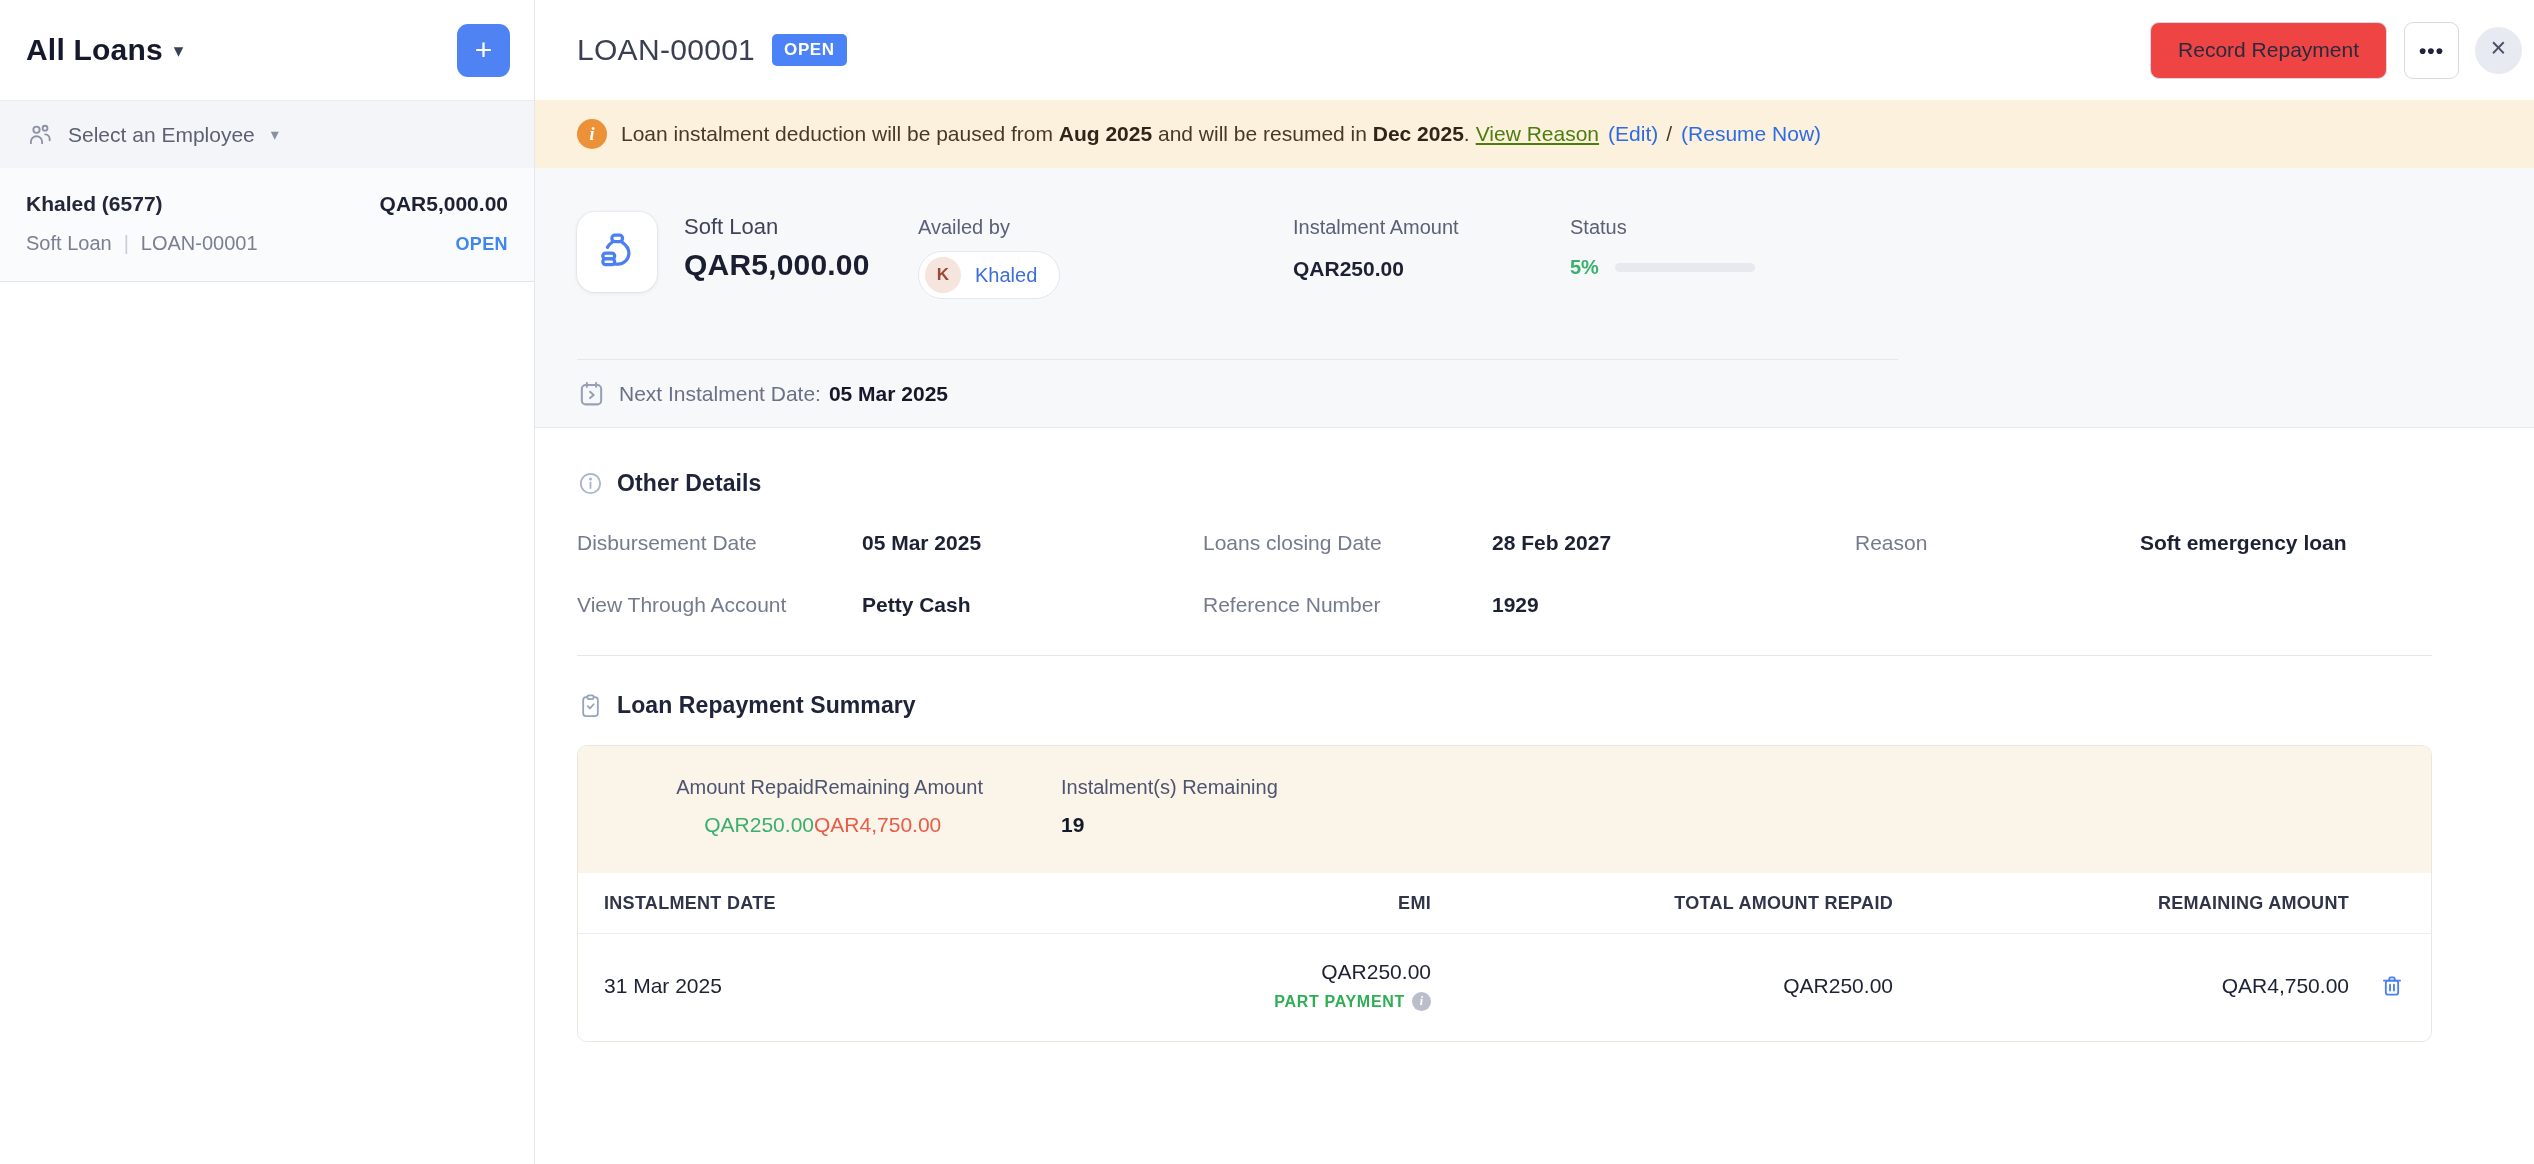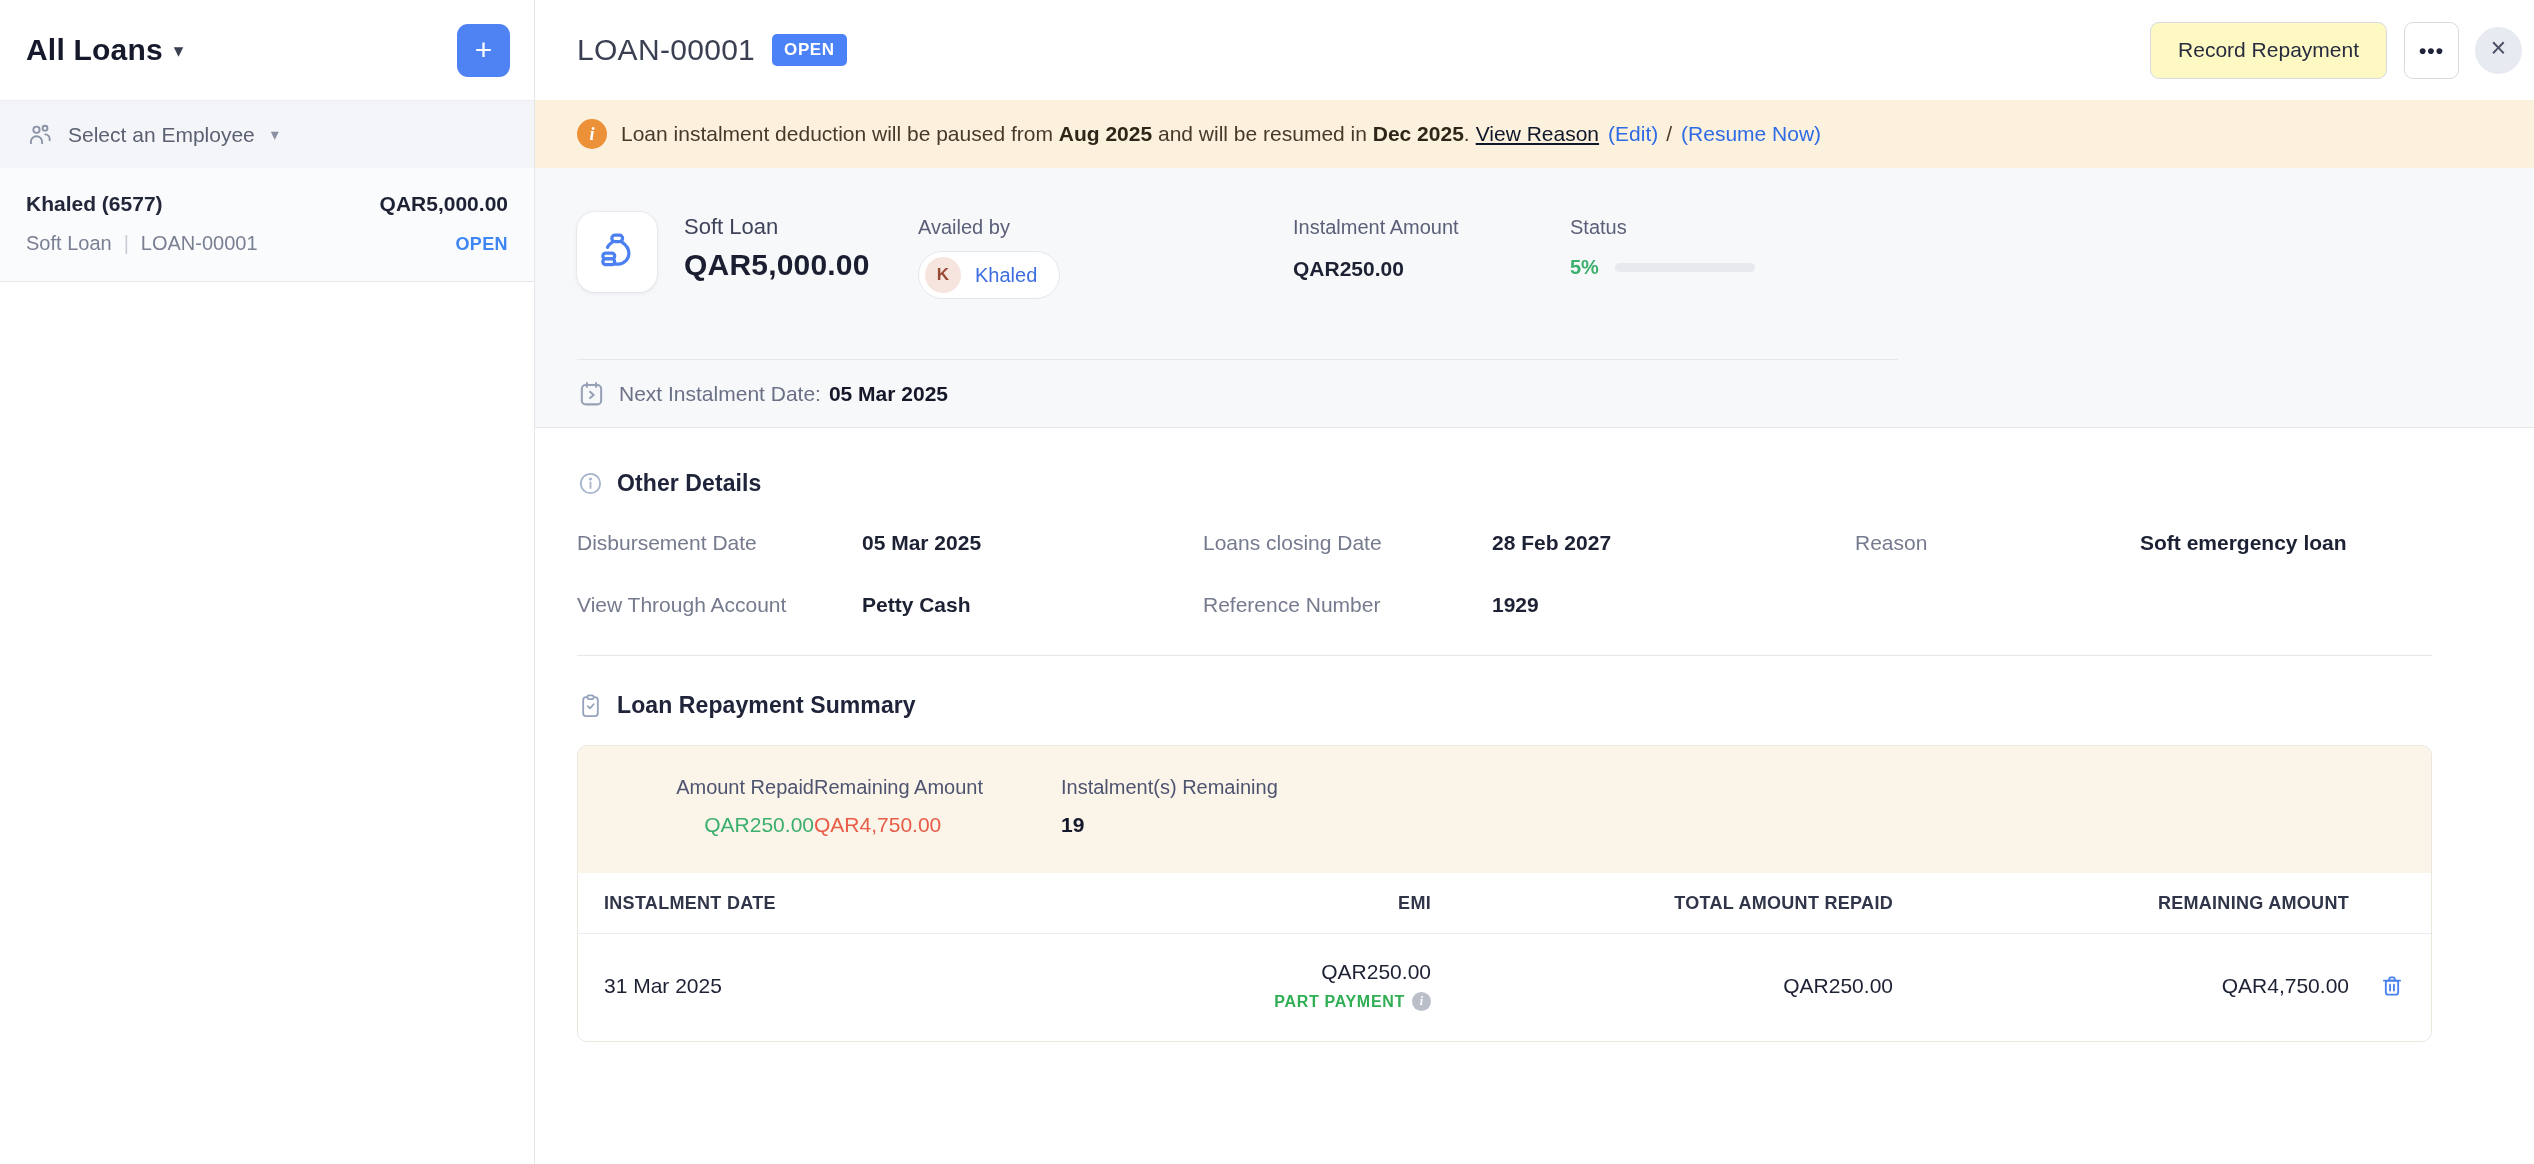--- a/index.html
+++ b/index.html
@@ -29,29 +29,29 @@
   .li-sub { font-size:20px; color:#7a8093; display:flex; align-items:center; }
   .li-sep { color:#c9cdd6; padding:0 12px; font-size:20px; }
   .li-status { font-size:18px; font-weight:600; color:#3f86f5; letter-spacing:.4px; }
 
   
   .main { flex:1; display:flex; flex-direction:column; background:#fff; min-width:0; }
   .main-header { height:100px; background:#fff; display:flex; align-items:center; padding:0 12px 0 42px; }
   .page-title { font-size:30px; font-weight:500; color:#3a3f52; letter-spacing:.3px; }
   .status-badge { background:#4c82f7; color:#fff; font-size:17px; font-weight:700; letter-spacing:.6px; border-radius:5px; padding:6px 12px; margin-left:17px; }
   .spacer { flex:1; }
-  .btn-outline { height:57px; background:#fef9c3; border:1px solid #d7dae1; border-radius:9px; font-family:inherit; font-size:21px; color:#272b3e; padding:0 27px; cursor:pointer; }
+  .btn-outline { height:57px; background:#ef4444; border:1px solid #d7dae1; border-radius:9px; font-family:inherit; font-size:21px; color:#272b3e; padding:0 27px; cursor:pointer; }
   .btn-more { width:55px; height:57px; background:#fff; border:1px solid #d7dae1; border-radius:9px; margin-left:17px; cursor:pointer; font-size:21px; color:#20243a; letter-spacing:1px; font-weight:700; line-height:1; }
   .btn-close { width:47px; height:47px; border:none; border-radius:50%; background:#e7eaf1; color:#4a5166; font-size:27px; line-height:1; margin-left:16px; cursor:pointer; display:flex; align-items:center; justify-content:center; padding-bottom:3px; }
 
   
   .banner { height:68px; background:#fcf1dc; display:flex; align-items:center; padding:0 42px; font-size:21px; color:#473a28; }
   .banner-icon { width:30px; height:30px; min-width:30px; border-radius:50%; background:#ec9138; color:#fff; font-style:italic; font-weight:700; font-size:18px; font-family:"Liberation Serif", serif; display:flex; align-items:center; justify-content:center; margin-right:14px; }
   .banner b { color:#2f2619; }
-  .link-underline { color:#0f172a; text-decoration:underline; margin-left:6px; cursor:pointer; }
+  .link-underline { color:#4d7c0f; text-decoration:underline; margin-left:6px; cursor:pointer; }
   .link-blue { color:#2f6be4; cursor:pointer; margin-left:9px; }
   .banner-slash { margin-left:8px; }
 
   
   .overview { background:#f7f8fa; border-bottom:1px solid #e5e7eb; }
   .loan-card-row { padding:44px 42px 0; display:flex; align-items:flex-start; }
   .loan-icon-box { width:80px; height:80px; background:#fff; border-radius:18px; box-shadow:0 1px 4px rgba(40,48,74,.10), 0 0 0 1px rgba(40,48,74,.04); display:flex; align-items:center; justify-content:center; flex:none; }
   .loan-type-col { margin-left:27px; width:234px; }
   .loan-type { font-size:22px; color:#3e435a; margin-top:2px; }
   .loan-amount { font-size:30px; font-weight:700; color:#1a1e30; margin-top:8px; letter-spacing:.2px; }

